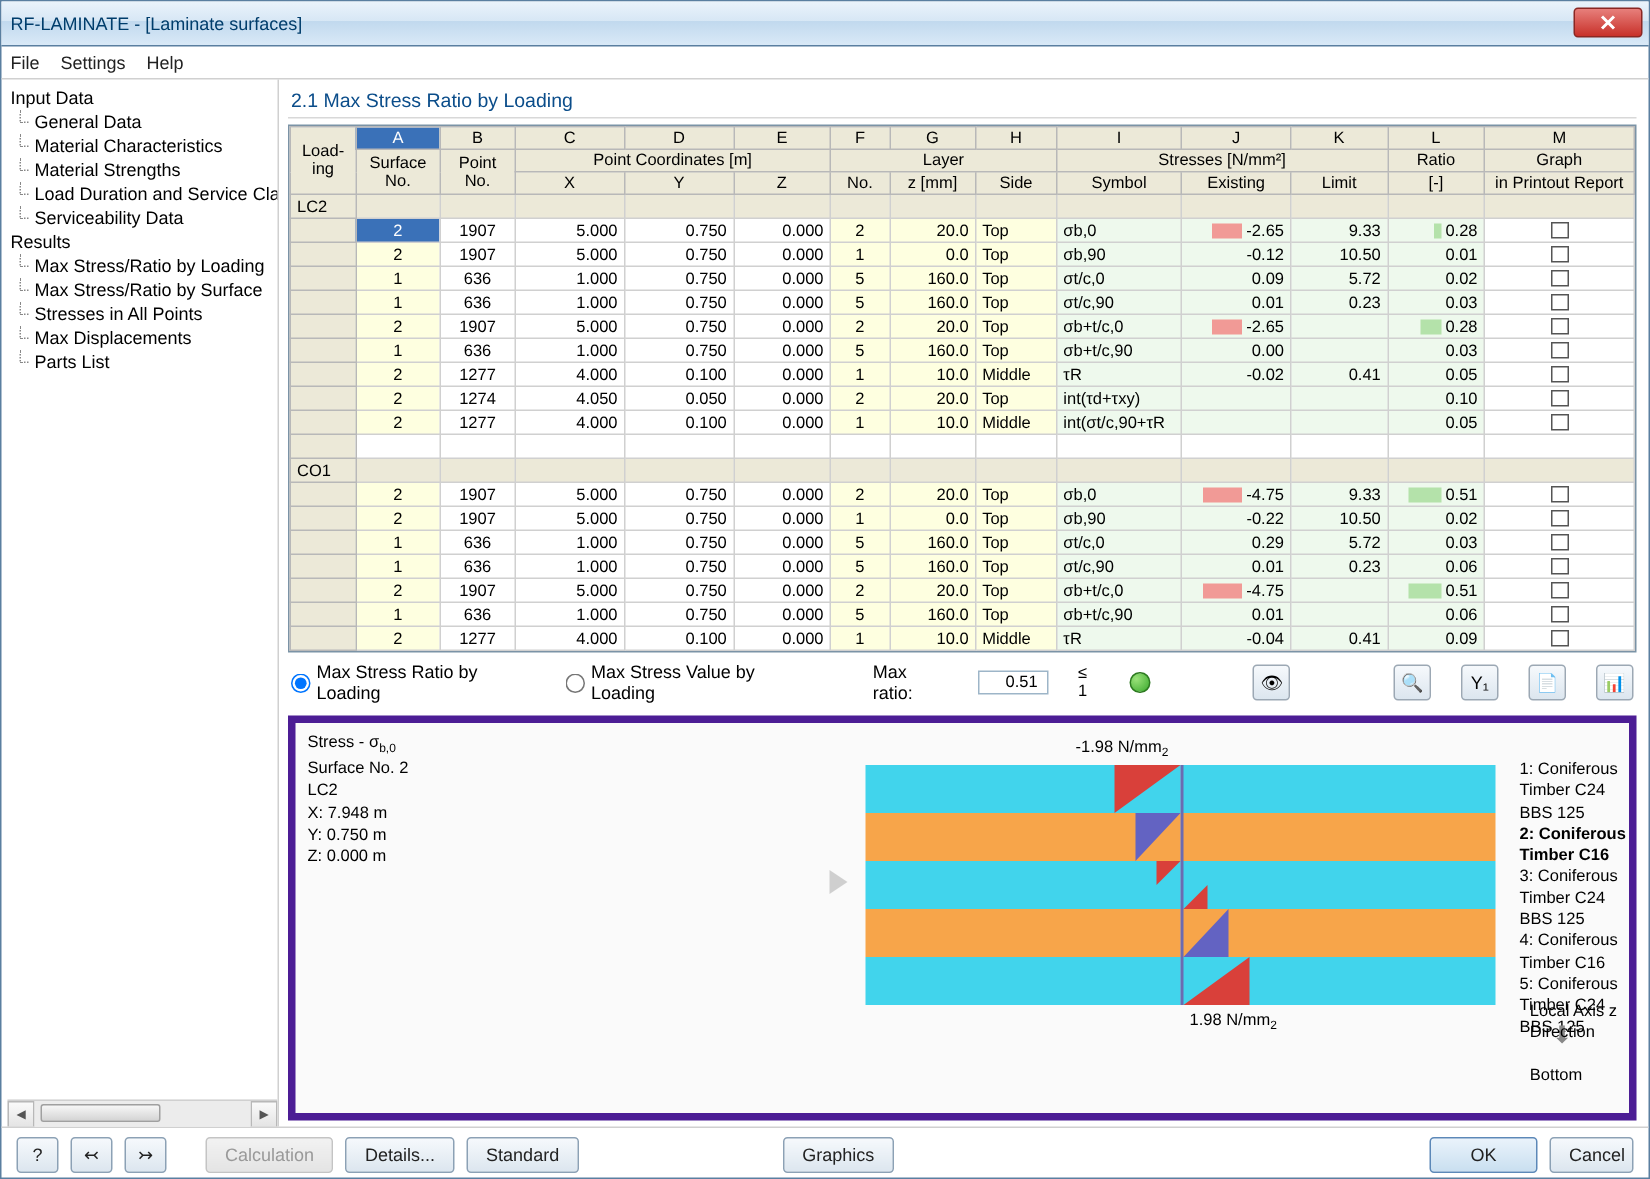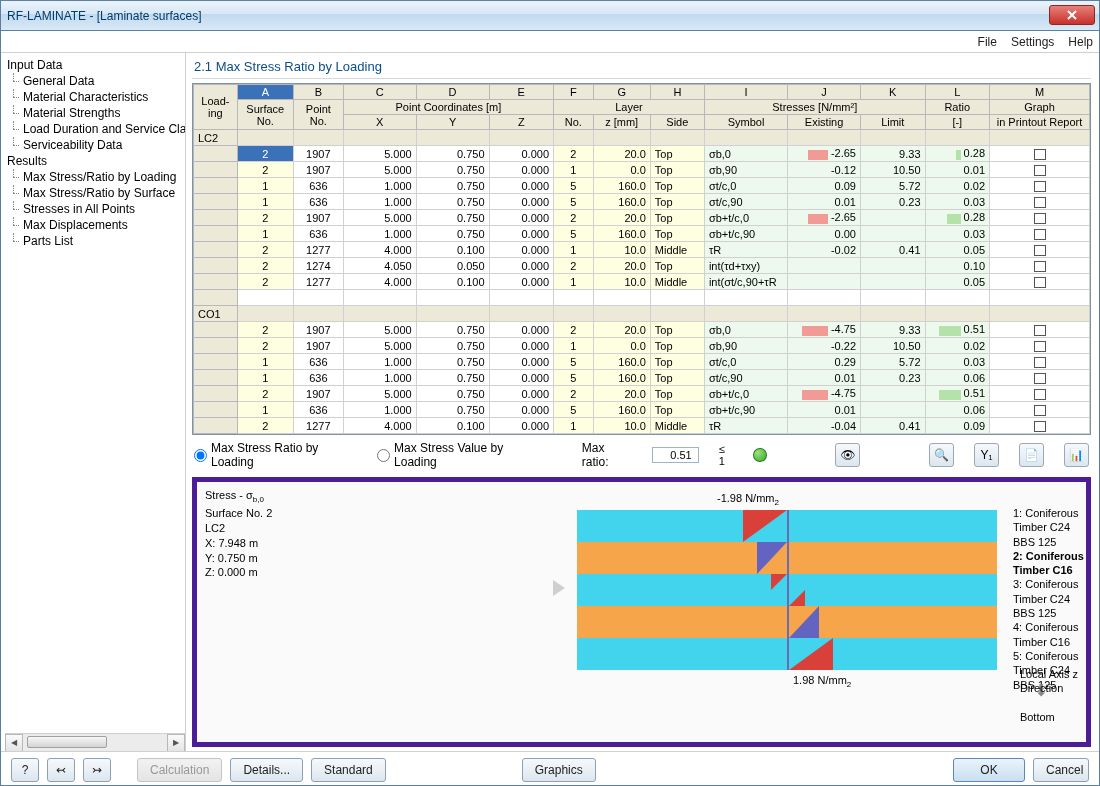--- a/index.html
+++ b/index.html
@@ -5,21 +5,21 @@
 * { box-sizing: border-box; margin: 0; padding: 0; font-family: "Segoe UI", Tahoma, Arial, sans-serif; }
 body { width: 1100px; height: 786px; overflow: hidden; background: #fff; }
 
 
 .window { width: 1100px; height: 786px; border: 1px solid #5a7fa0; background: #fff; position: relative; }
 
 .titlebar { height: 30px; background: linear-gradient(to bottom, #eaf3fb 0%, #d7e7f5 45%, #c1d9ee 46%, #d9e9f7 100%); border-bottom: 1px solid #5a7fa0; display: flex; align-items: center; padding: 0 6px; position: relative; }
 .titlebar .title { color: #003d6b; font-size: 12px; }
 .titlebar .close { position: absolute; right: 4px; top: 4px; width: 46px; height: 20px; background: linear-gradient(to bottom, #e77f7b, #c8312a); border: 1px solid #8a2723; border-radius: 3px; display: flex; align-items: center; justify-content: center; color: #fff; font-weight: bold; }
 
-.menubar { height: 22px; display: flex; align-items: center; padding: 0 6px; border-bottom: 1px solid #d0d0d0; font-size: 12px; gap: 14px; color: #222; justify-content: flex-end; }
+.menubar { height: 22px; display: flex; align-items: center; padding: 0 6px; border-bottom: 1px solid #d0d0d0; font-size: 12px; gap: 14px; color: #222; }
 
 
 .content { display: flex; height: 698px; }
 .tree-pane { width: 185px; border-right: 1px solid #d0d0d0; padding: 4px 0 0 4px; font-size: 12px; overflow: hidden; position: relative; display: flex; flex-direction: column; }
 .tree-pane .tree { flex: 1; overflow: hidden; }
 .tree-item { padding: 1px 2px; white-space: nowrap; cursor: pointer; }
 .tree-sub { padding-left: 18px; position: relative; }
 .tree-sub::before { content: ""; position: absolute; left: 8px; top: 0; bottom: 50%; border-left: 1px dotted #888; }
 .tree-sub::after { content: ""; position: absolute; left: 8px; top: 50%; width: 6px; border-top: 1px dotted #888; }
 .tree-pane .scrollbar-h { height: 18px; border-top: 1px solid #d0d0d0; display: flex; align-items: center; background: #f2f2f2; }

